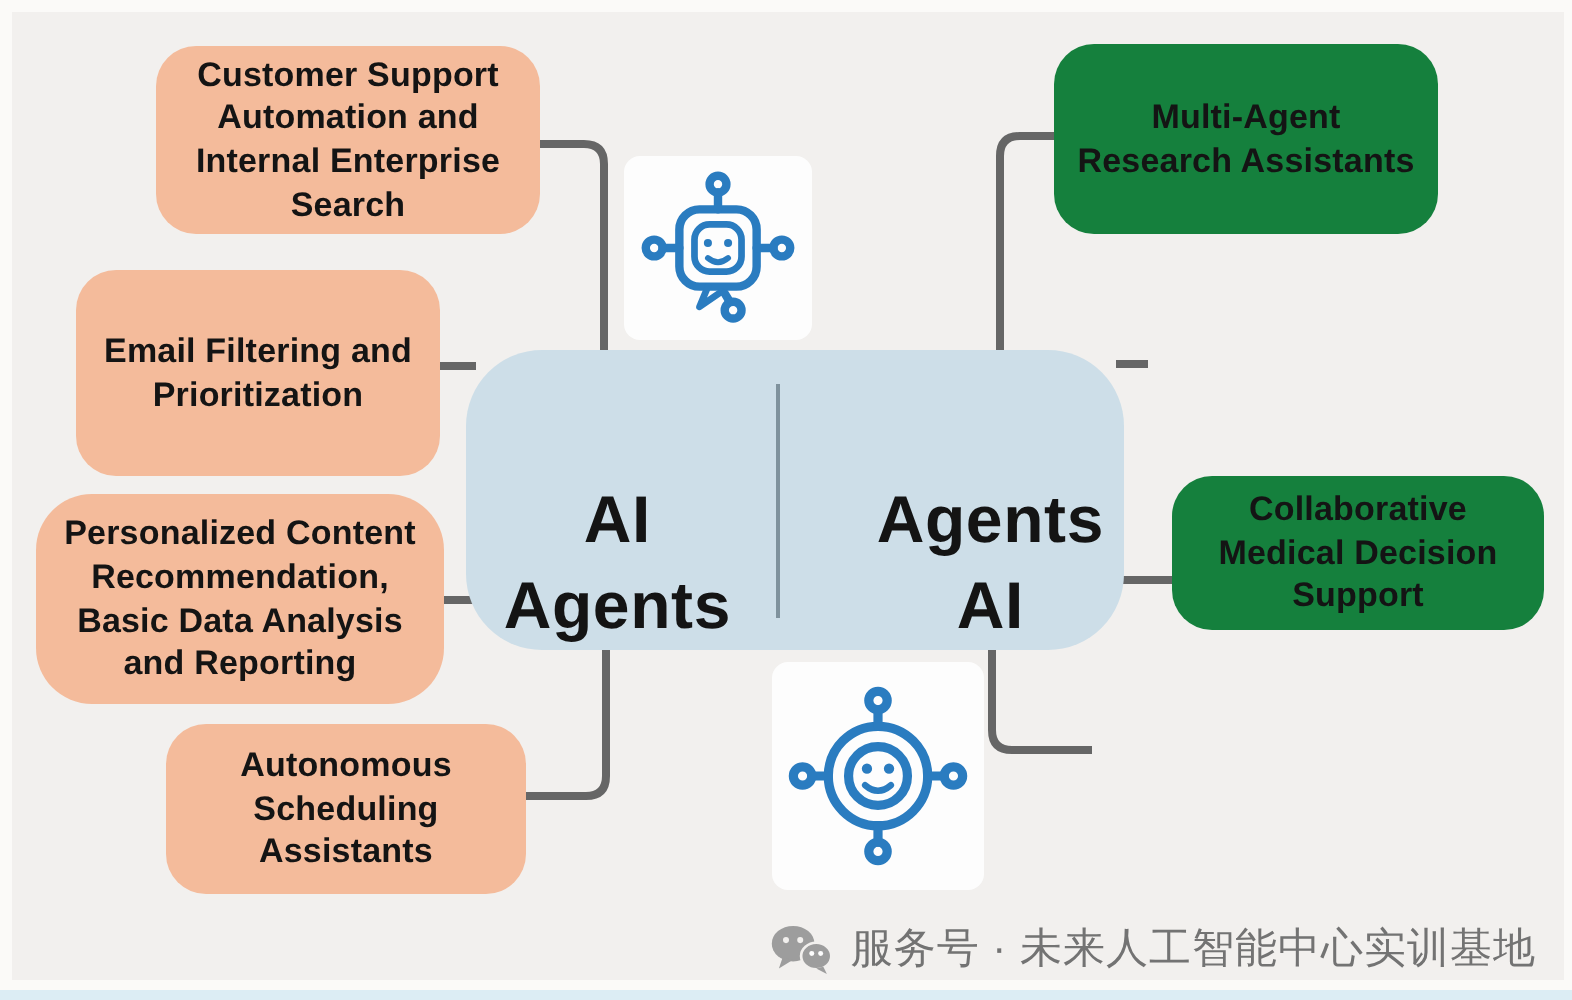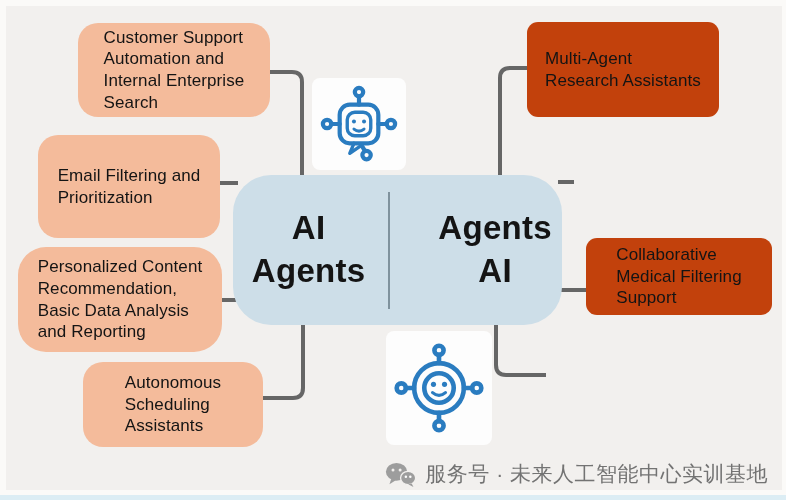--- a/index.html
+++ b/index.html
@@ -1,27 +1,27 @@
 <!DOCTYPE html>
 <html><head>
 <meta charset="utf-8">
 <style>
   html,body{margin:0;padding:0;background:#fbfaf8;font-family:"Liberation Sans",sans-serif;}
   .canvas{position:relative;width:786px;height:500px;background:#fbfaf8;overflow:hidden;}
   .paper{position:absolute;inset:6px 4px 10px 6px;background:#f2f0ee;}
   .bottom-strip{position:absolute;left:0;right:0;bottom:0;height:5px;background:#dcedf4;}
   svg.connectors{position:absolute;left:0;top:0;z-index:1;}
   .box{position:absolute;z-index:2;display:flex;align-items:center;justify-content:center;
-       text-align:left;font-weight:normal;color:#141414;border-radius:20px;
+       text-align:center;font-weight:bold;color:#141414;border-radius:20px;
        white-space:pre-line;box-sizing:border-box;padding:6px 10px;
        font-size:17px;line-height:1.28;letter-spacing:.1px;}
   .box.left{background:#f4bb9b;}
-  .box.right{background:#c2410c;border-radius:11px;}
+  .box.right{background:#15803d;}
   .center-box{position:absolute;z-index:2;left:233px;top:175px;width:329px;height:150px;
-       background:#cddee8;border-radius:38px;display:flex;align-items:center;gap:44px;}
+       background:#cddee8;border-radius:38px;display:flex;align-items:flex-end;gap:44px;}
   .center-half{flex:0 0 46%;text-align:center;font-weight:bold;color:#141414;
        font-size:33px;line-height:1.3;white-space:pre-line;letter-spacing:.3px;}
   .center-half.right{flex:1;}
   .center-divider{position:absolute;left:47%;top:11%;width:2.5px;height:78%;background:#7f929d;}
   .icon-card{position:absolute;z-index:2;background:#fdfdfd;border-radius:8px;
        display:flex;align-items:center;justify-content:center;}
   .icon-card.top{left:312px;top:78px;width:94px;height:92px;}
   .icon-card.bottom{left:386px;top:331px;width:106px;height:114px;}
   .watermark{position:absolute;z-index:3;right:18px;bottom:12px;display:flex;align-items:center;
        gap:8px;color:#737373;font-size:21px;letter-spacing:.5px;}
@@ -55,21 +55,21 @@
 Recommendation,
 Basic Data Analysis
 and Reporting</div>
   <div class="box left" style="left:83px;top:362px;width:180px;height:85px;">Autonomous
 Scheduling
 Assistants</div>
 
   <div class="box right" style="left:527px;top:22px;width:192px;height:95px;">Multi-Agent
 Research Assistants</div>
   <div class="box right" style="left:586px;top:238px;width:186px;height:77px;">Collaborative
-Medical Filtering
+Medical Decision
 Support</div>
 
   <div class="center-box">
     <div class="center-half">AI
 Agents</div>
     <div class="center-divider"></div>
     <div class="center-half right">Agents
 AI</div>
   </div>
 

